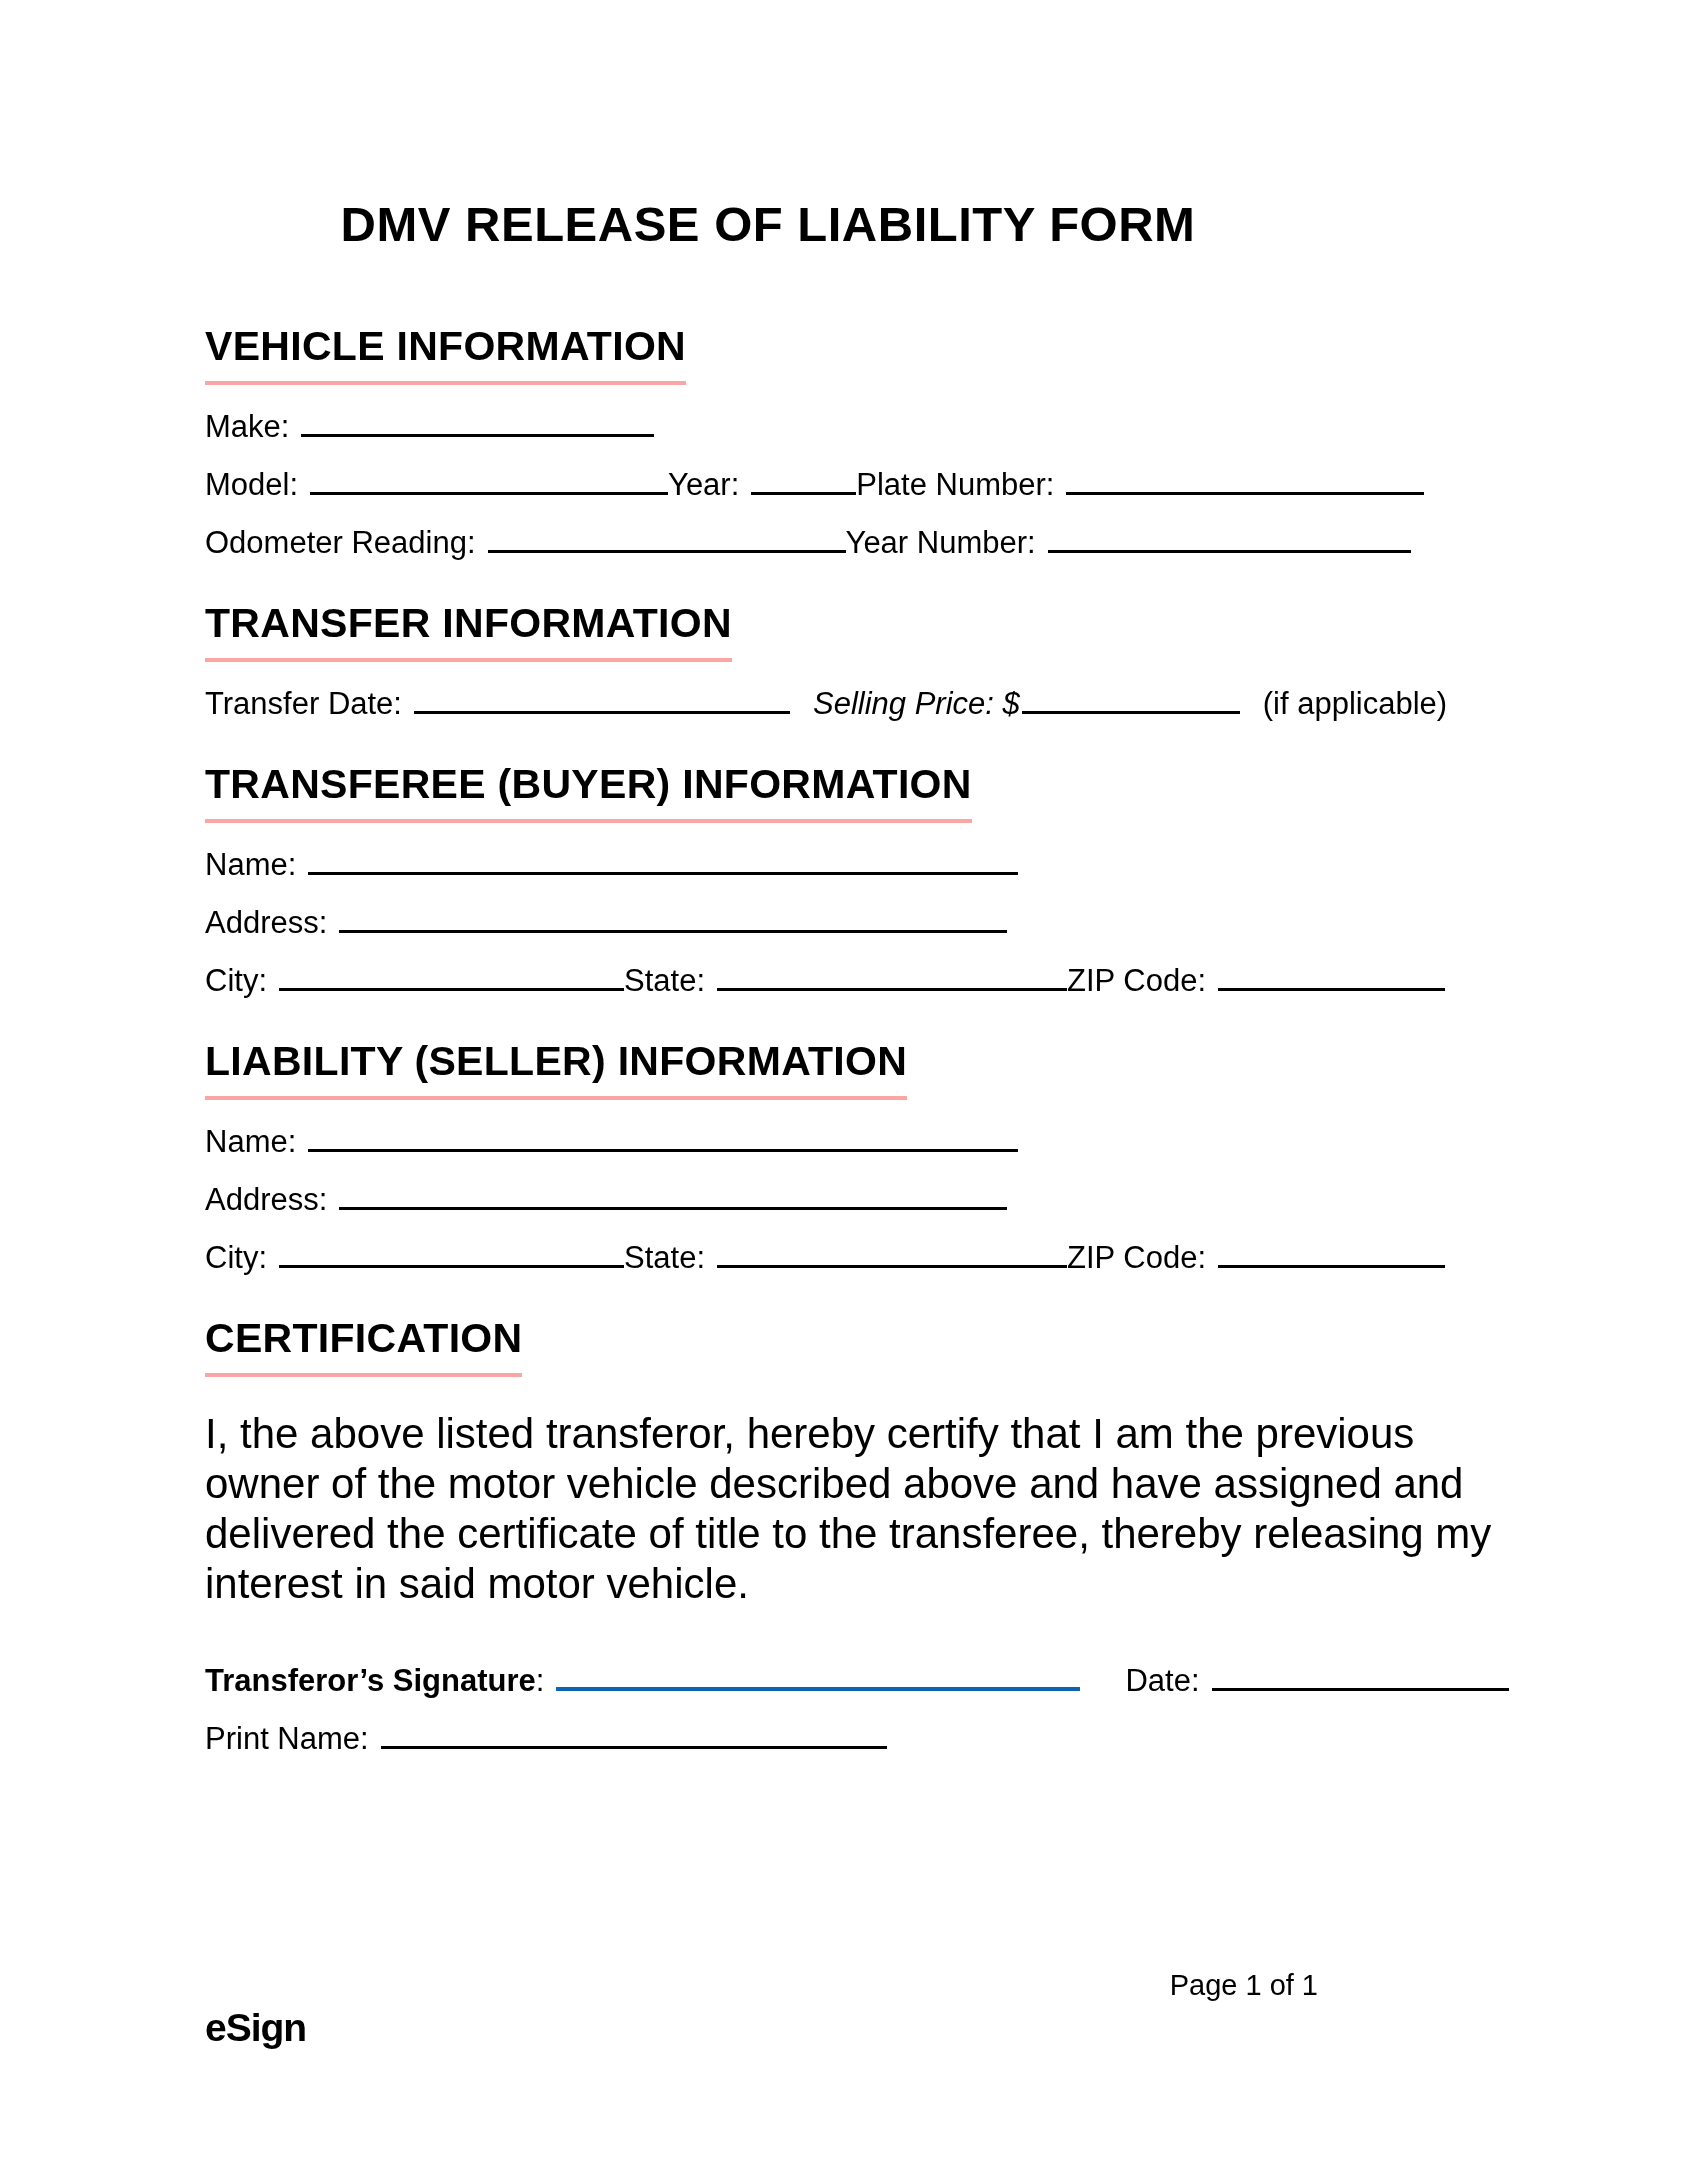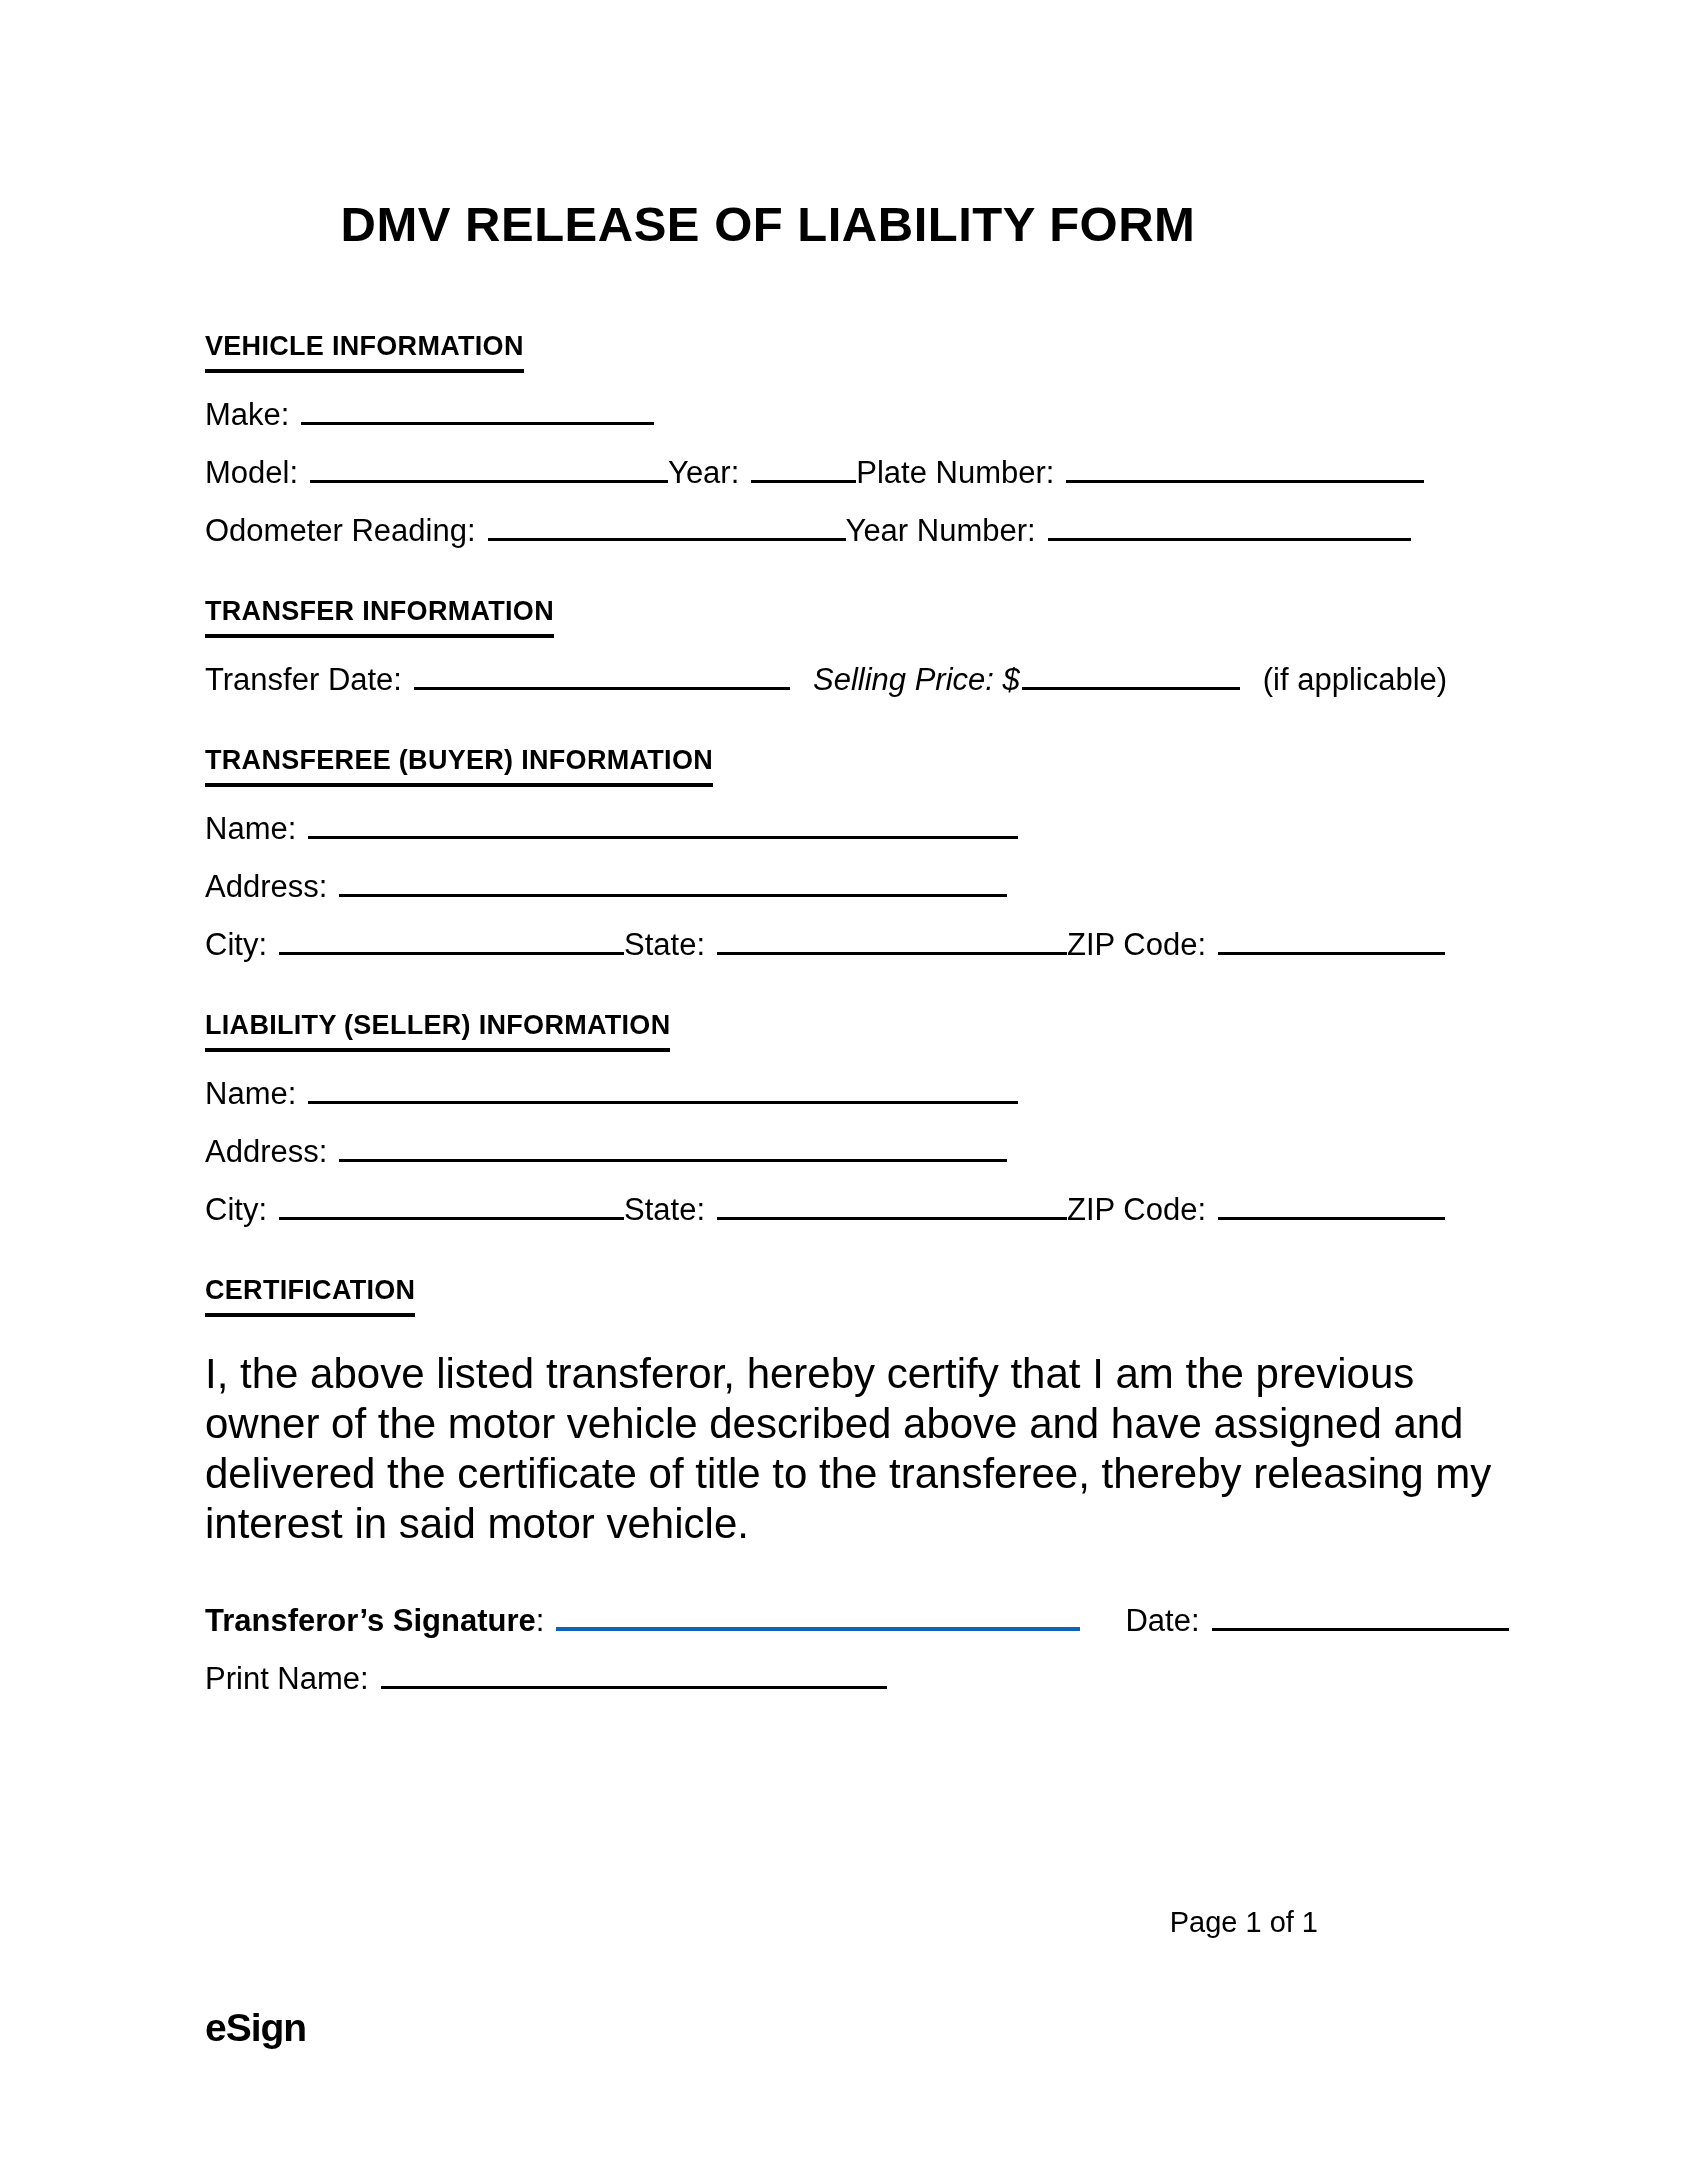--- a/index.html
+++ b/index.html
@@ -23,24 +23,24 @@
     font-size: 49px;
     font-weight: bold;
     text-align: center;
     line-height: 56px;
     letter-spacing: 0.5px;
   }
   .heading-row { margin: 40px 0 22px 0; line-height: 40px; }
   .heading-row.first { margin-top: 74px; }
   .heading {
     display: inline-block;
-    font-size: 27px;
+    font-size: 41px;
     font-weight: bold;
-    border-bottom: 4px solid #000000;
-    padding-bottom: 3px;
+    border-bottom: 4px solid #fca5a5;
+    padding-bottom: 15px;
     letter-spacing: 0.3px;
   }
   .row {
     display: flex;
     align-items: baseline;
     font-size: 31px;
     line-height: 40px;
     margin-bottom: 18px;
   }
   .row.between { justify-content: space-between; }
@@ -82,21 +82,21 @@
     position: absolute;
     left: 205px;
     top: 2006px;
     font-size: 39px;
     font-weight: bold;
     letter-spacing: -1px;
   }
   .footer-page {
     position: absolute;
     right: 218px;
-    top: 1906px;
+    top: 1969px;
     font-size: 29px;
   }
 </style>
 </head>
 <body>
 
 <div class="page">
 
   <h1 class="title">DMV RELEASE OF LIABILITY FORM</h1>
 

